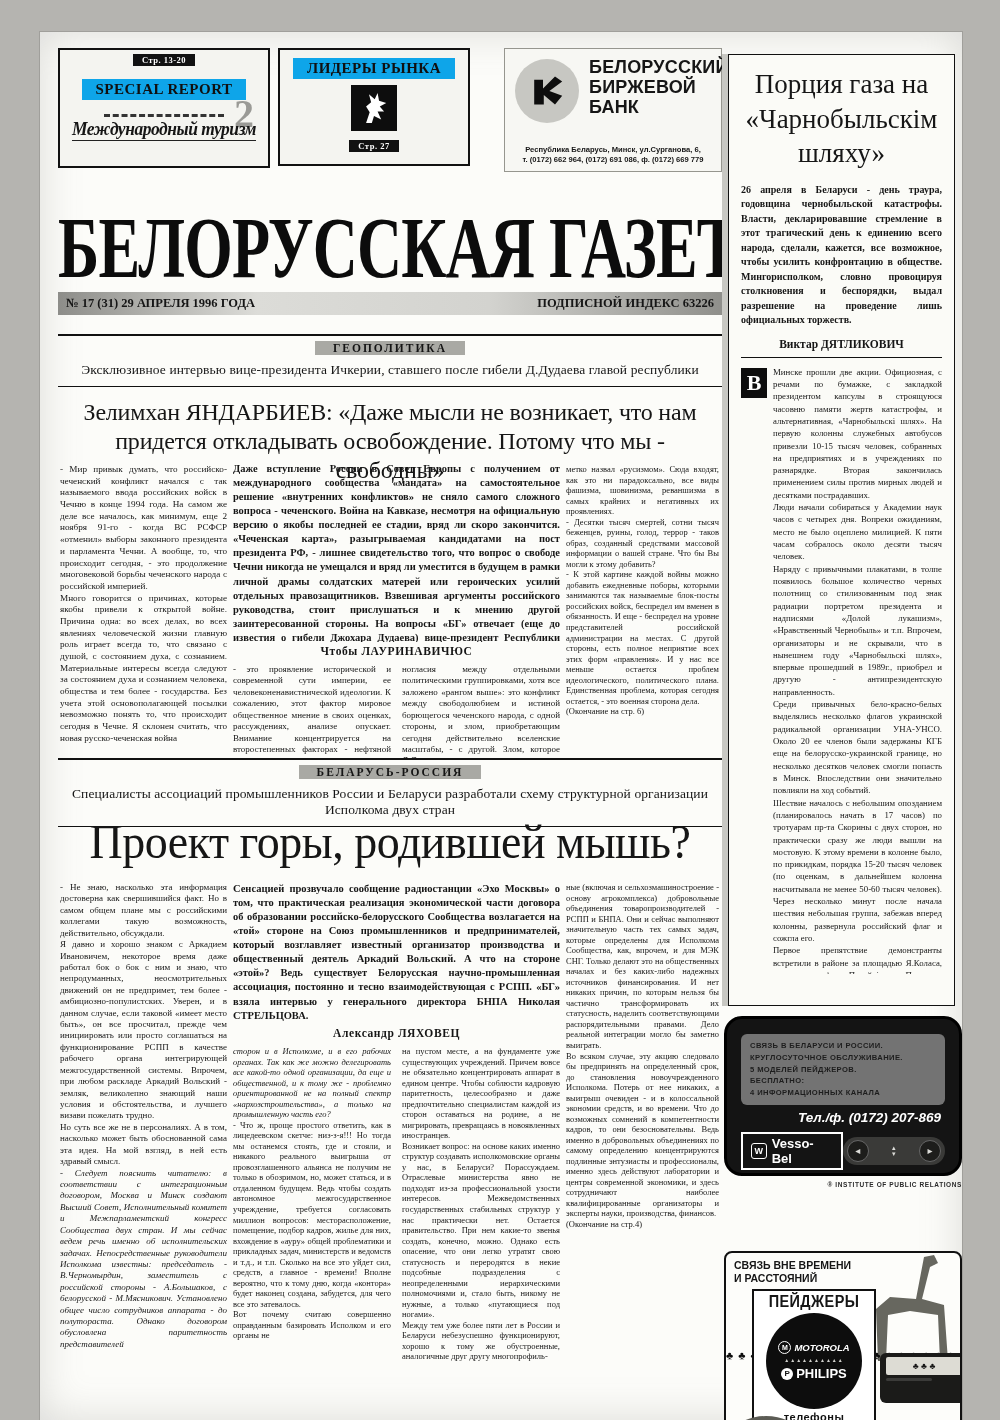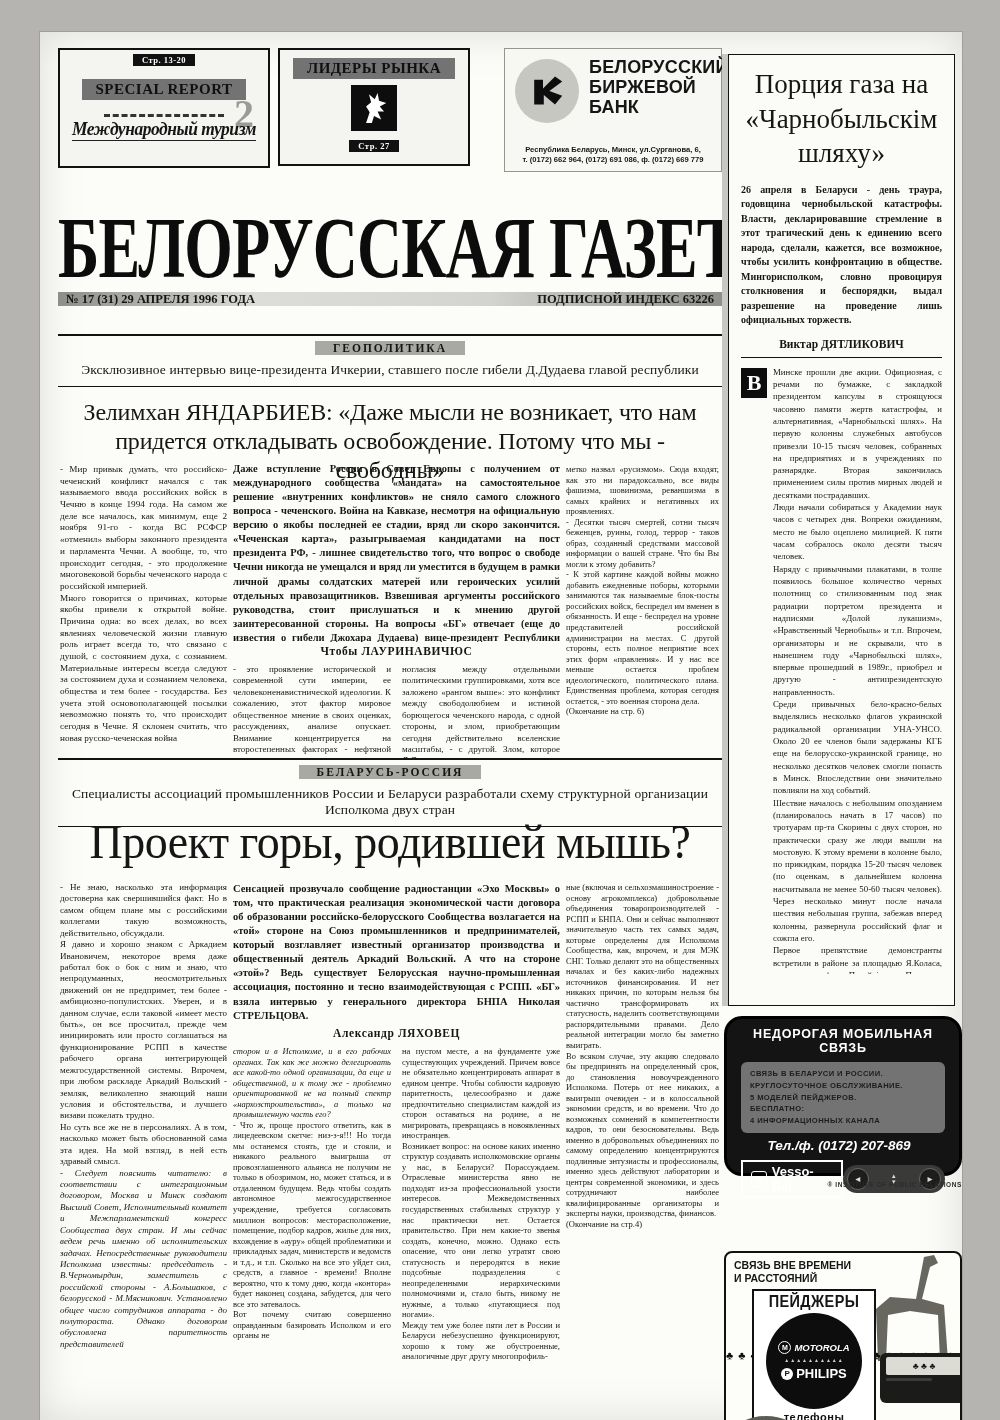--- a/index.html
+++ b/index.html
@@ -5,21 +5,21 @@
   html,body{margin:0;padding:0;}
   body{width:1000px;height:1420px;position:relative;background:#b5b4b0;
        font-family:"Liberation Serif",serif;color:#161616;overflow:hidden;}
   .paper{position:absolute;left:40px;top:32px;width:922px;height:1388px;
          background:#fcfcf9;box-shadow:0 0 0 1px #a09f9b, inset 0 0 40px rgba(120,120,115,.25);}
   .abs{position:absolute;box-sizing:border-box;}
   
   .hdr-box{border:2px solid #111;background:#f4f4f0;text-align:center;}
   .pageref-chip{display:inline-block;background:#111;color:#fff;font-weight:bold;
                 font-size:8.5px;padding:1px 9px;letter-spacing:.5px;}
-  .graybar{display:inline-block;background:#737373;color:#101010;font-weight:bold;
+  .graybar{display:inline-block;background:#0ea5e9;color:#101010;font-weight:bold;
            font-size:15px;padding:2px 14px;letter-spacing:.5px;}
   .mag-logo{font-weight:bold;font-style:italic;font-size:19px;letter-spacing:-.5px;
             border-bottom:1.5px solid #222;display:inline-block;transform:scaleX(.92);white-space:nowrap;}
   .mag-dashes{display:block;margin:0 auto 1px auto;width:120px;border-top:3px dashed #333;}
   .numeral2{position:absolute;right:14px;bottom:4px;font-size:40px;font-weight:bold;color:#9a9a96;z-index:0;}
   .lion-box{width:46px;height:46px;background:#0d0d0d;margin:6px auto 4px auto;display:flex;align-items:center;justify-content:center;}
   .bank-box{border:1px solid #96968f;background:#f7f7f3;font-family:"Liberation Sans",sans-serif;}
   .bank-circle{position:absolute;left:10px;top:10px;width:64px;height:64px;border-radius:50%;
                background:#c7c7c2;display:flex;align-items:center;justify-content:center;}
   .bank-name{position:absolute;left:84px;top:8px;text-align:left;font-weight:bold;font-size:18px;line-height:1.12;letter-spacing:.2px;}
@@ -55,21 +55,21 @@
   .chern-body{font-size:8.8px;line-height:1.4;text-align:justify;white-space:pre-line;
               margin-top:8px;overflow:hidden;height:608px;}
   .dropcap{float:left;width:26px;height:30px;background:#0d0d0d;color:#fff;font-weight:bold;
            font-size:22px;text-align:center;line-height:30px;margin:2px 6px 2px 0;}
   
   .vesso{background:#141414;border:3px solid #000;border-radius:18px;padding:8px 10px;
          font-family:"Liberation Sans",sans-serif;}
   .vesso-title{color:#fff;font-weight:bold;font-size:12.5px;text-align:center;letter-spacing:.8px;}
   .vesso-screen{background:#737373;border-radius:6px;margin:7px 4px 5px 4px;padding:6px 9px;}
   .vesso-line{font-weight:bold;font-size:7.6px;letter-spacing:.4px;color:#1d1d1d;line-height:1.55;}
-  .vesso-phone{color:#fff;font-weight:bold;font-style:italic;font-size:13.5px;text-align:center;padding-right:8px;}
+  .vesso-phone{color:#fff;font-weight:bold;font-style:italic;font-size:13.5px;text-align:right;padding-right:8px;}
   .vesso-bottom{display:flex;justify-content:space-between;align-items:center;margin-top:7px;padding:0 4px;}
   .vesso-brand{border:2px solid #fff;color:#fff;font-size:13px;padding:2px 8px;display:flex;align-items:center;gap:5px;}
   .vesso-w{display:inline-block;width:14px;height:14px;border:1.5px solid #fff;border-radius:3px;
            font-size:9px;font-weight:bold;text-align:center;line-height:14px;}
   .vesso-nav{width:96px;height:28px;background:#3a3a38;border-radius:14px;display:flex;
              align-items:center;justify-content:space-between;padding:0 4px;color:#dcdcd8;font-size:10px;}
   .nav-btn{width:20px;height:20px;border-radius:50%;background:#1d1d1b;border:1px solid #666;
            display:flex;align-items:center;justify-content:center;}
   .nav-ud{display:flex;flex-direction:column;font-size:7px;line-height:.9;}
   .ipr{font-family:"Liberation Sans",sans-serif;font-weight:bold;font-size:6.5px;letter-spacing:.6px;
@@ -146,21 +146,21 @@
   </div>
   <div class="bank-addr">
     <div>Республика Беларусь, Минск, ул.Сурганова, 6,</div>
     <div>т. (0172) 662 964, (0172) 691 086, ф. (0172) 669 779</div>
   </div>
 </div>
 
 <div class="abs" style="left:58px;top:203px;width:666px;height:90px;">
   <span class="masthead" style="display:inline-block;">БЕЛОРУССКАЯ ГАЗЕТА</span>
 </div>
-<div class="abs dateline" style="left:58px;top:292px;width:664px;height:14px;">
+<div class="abs dateline" style="left:58px;top:292px;width:664px;height:23px;">
   <span>№ 17 (31) 29 АПРЕЛЯ 1996 ГОДА</span>
   <span>ПОДПИСНОЙ ИНДЕКС  63226</span>
 </div>
 
 <div class="abs rule" style="left:58px;top:334px;width:664px;height:2px;"></div>
 <div class="abs chip-row" style="left:58px;top:338px;width:664px;">
   <span class="section-chip">ГЕОПОЛИТИКА</span>
 </div>
 <div class="abs kicker" style="left:58px;top:362px;width:664px;">Эксклюзивное интервью вице-президента Ичкерии, ставшего после гибели Д.Дудаева главой республики</div>
 <div class="abs headline1" style="left:58px;top:398px;width:664px;">Зелимхан ЯНДАРБИЕВ: «Даже мысли не возникает, что нам придется откладывать освобождение. Потому что мы - свободны»</div>
@@ -213,21 +213,20 @@
 Люди начали собираться у Академии наук часов с четырех дня. Вопреки ожиданиям, место не было оцеплено милицией. К пяти часам собралось около десяти тысяч человек.
 Наряду с привычными плакатами, в толпе появилось большое количество черных полотнищ со стилизованным под знак радиации портретом президента и надписями «Долой лукашизм», «Нравственный Чернобыль» и т.п. Впрочем, организаторы и не скрывали, что в нынешнем году «Чарнобыльскі шлях», впервые прошедший в 1989г., приобрел и другую - антипрезидентскую направленность.
 Среди привычных бело-красно-белых выделялись несколько флагов украинской радикальной организации УНА-УНСО. Около 20 ее членов были задержаны КГБ еще на белорусско-украинской границе, но несколько десятков человек смогли попасть в Минск. Впоследствии они значительно повлияли на ход событий.
 Шествие началось с небольшим опозданием (планировалось начать в 17 часов) по тротуарам пр-та Скорины с двух сторон, но практически сразу же люди вышли на мостовую. К этому времени в колонне было, по прикидкам, порядка 15-20 тысяч человек (по оценкам, в дальнейшем колонна насчитывала не менее 50-60 тысяч человек). Через несколько минут после начала шествия небольшая группа, забежав вперед колонны, развернула российский флаг и сожгла его.
 Первое препятствие демонстранты встретили в районе за площадью Я.Коласа, напротив кафе «Паляўнічы». Проезжая часть была преграждена шестью рядами спецназа и ОМОНа, легковыми машинами, а тротуары - двумя рядами хорошо экипированной милиции. Участников шествия призывали свернуть с проспекта на улицу Красную.
 (Окончание на стр. 7)</div>
   </div>
 </div>
 
 <div class="abs vesso" style="left:724px;top:1016px;width:238px;height:160px;">
-  <div class="vesso-title">НЕДОРОГАЯ МОБИЛЬНАЯ СВЯЗЬ</div>
   <div class="vesso-screen">
     <div class="vesso-line">СВЯЗЬ  В БЕЛАРУСИ И РОССИИ.</div>
     <div class="vesso-line">КРУГЛОСУТОЧНОЕ ОБСЛУЖИВАНИЕ.</div>
     <div class="vesso-line">5 МОДЕЛЕЙ ПЕЙДЖЕРОВ.</div>
     <div class="vesso-line">БЕСПЛАТНО:</div>
     <div class="vesso-line">4 ИНФОРМАЦИОННЫХ КАНАЛА</div>
   </div>
   <div class="vesso-phone">Тел./ф. (0172) 207-869</div>
   <div class="vesso-bottom">
     <span class="vesso-brand">

